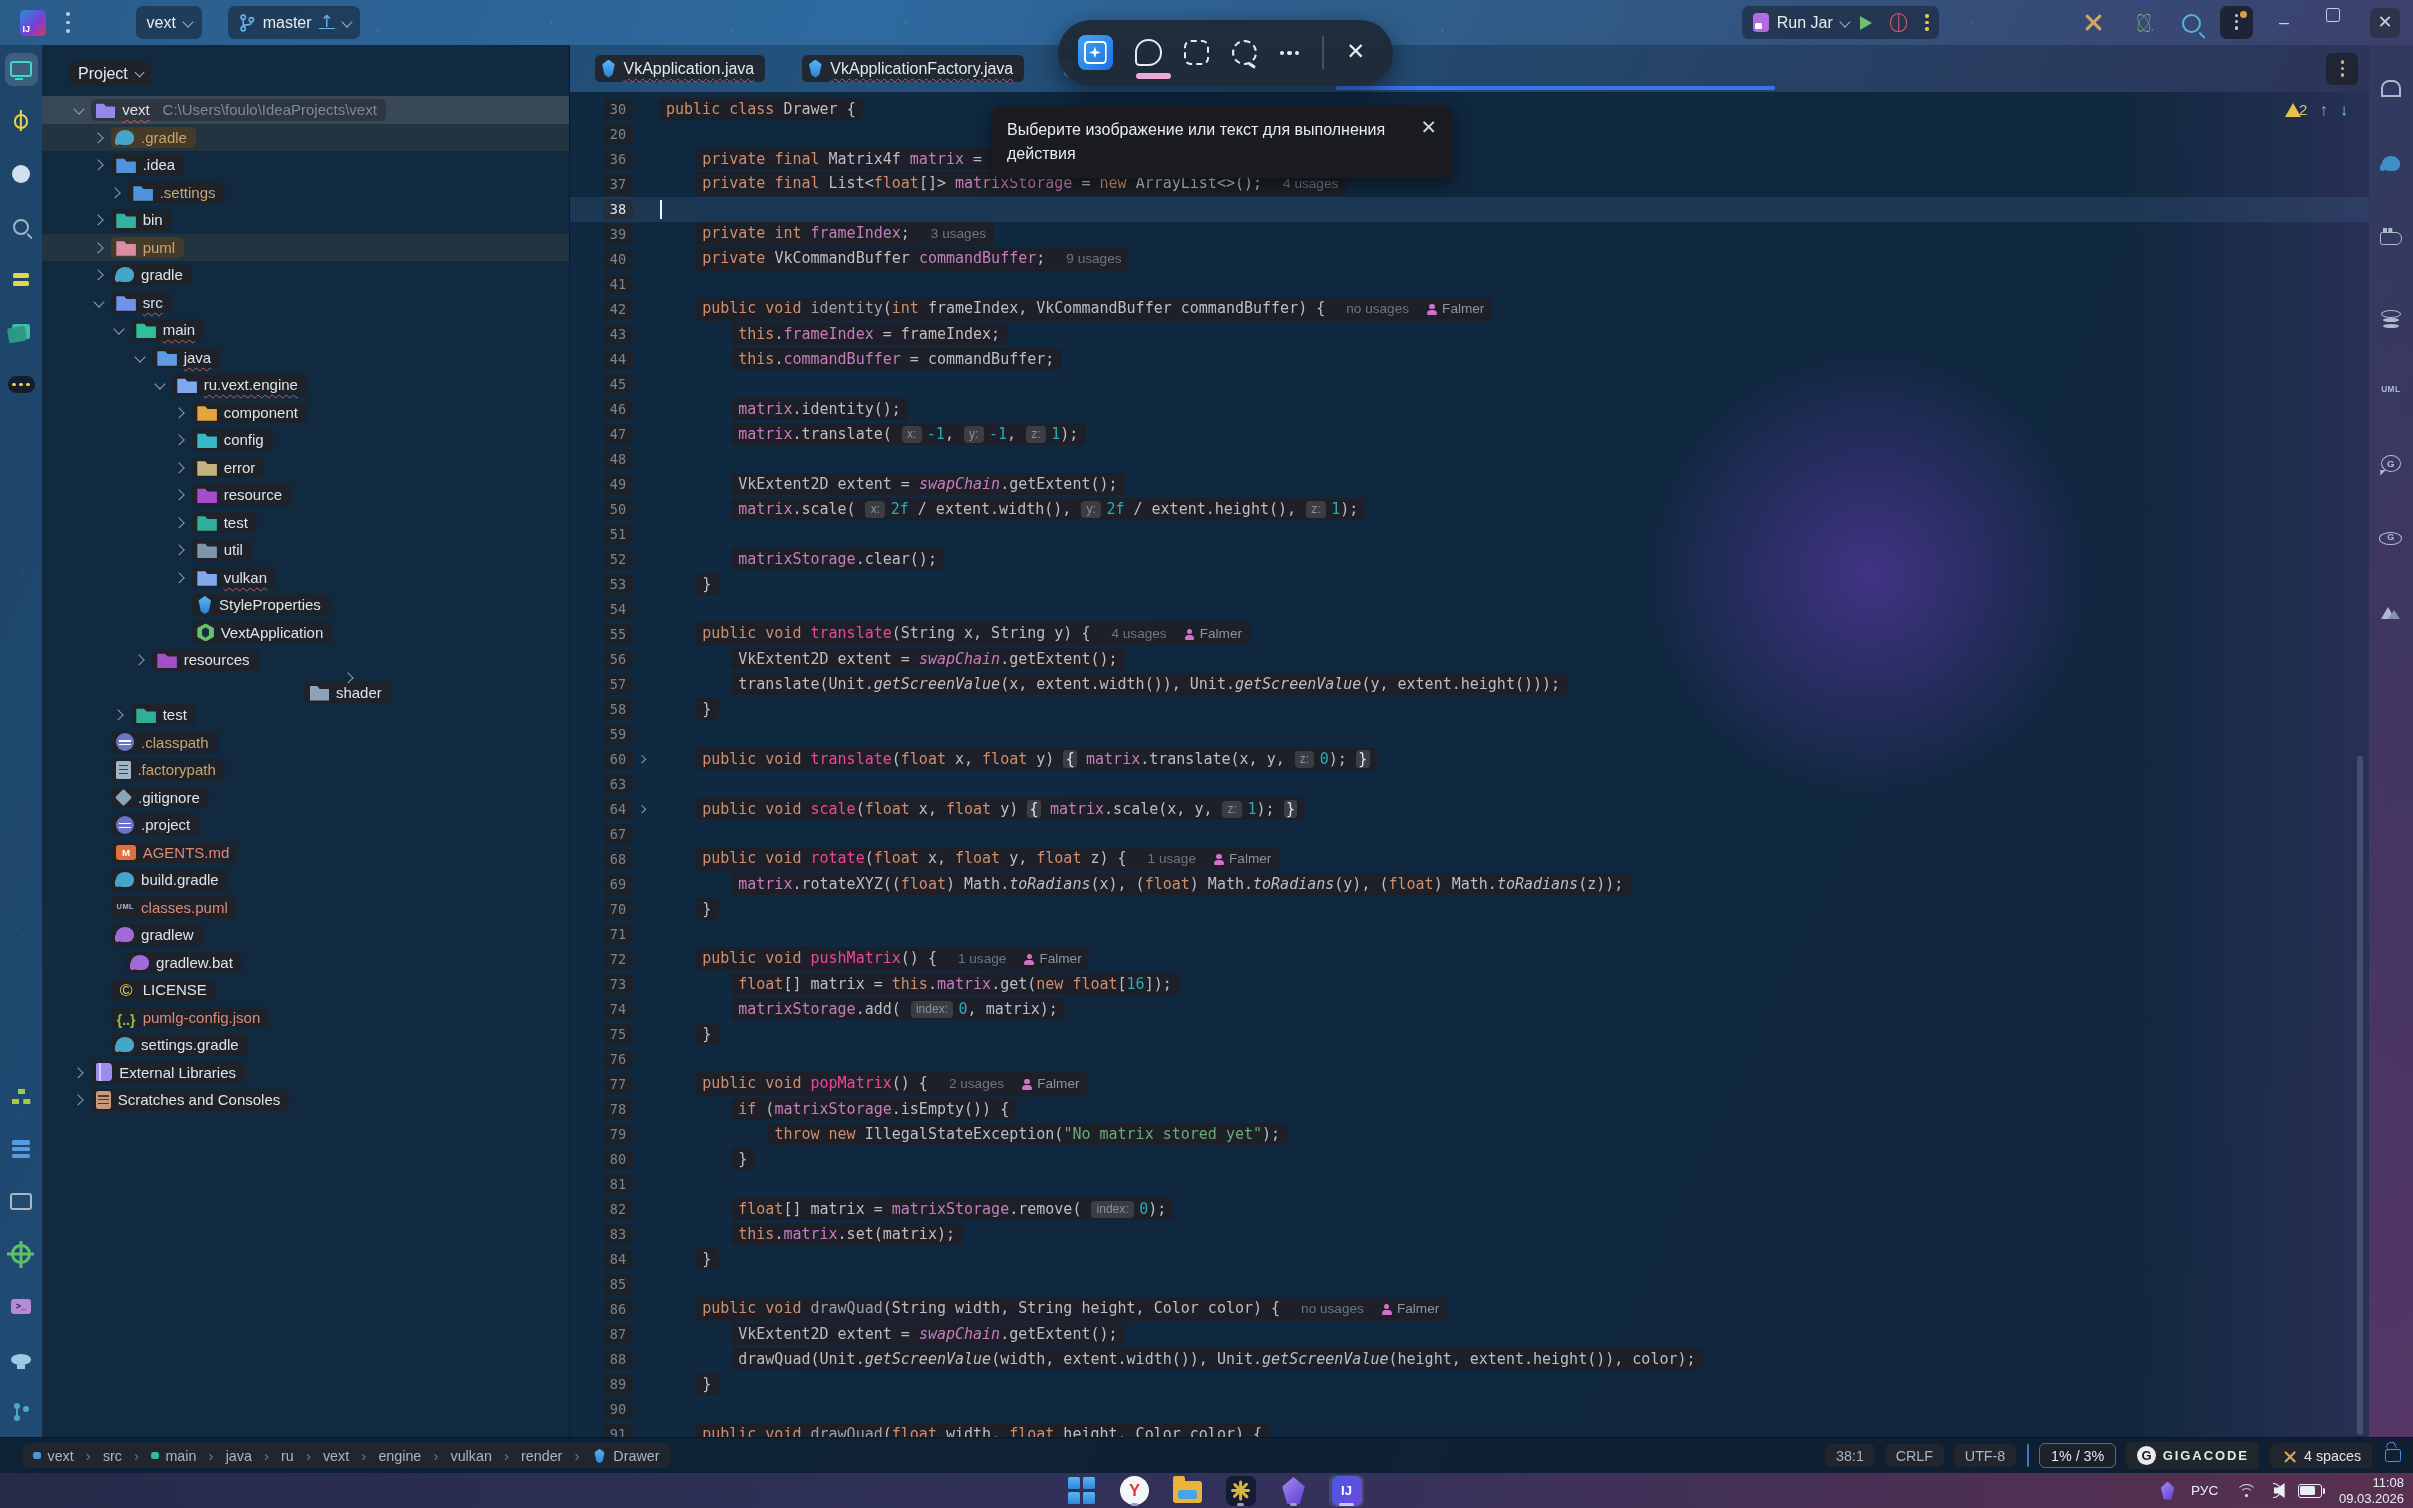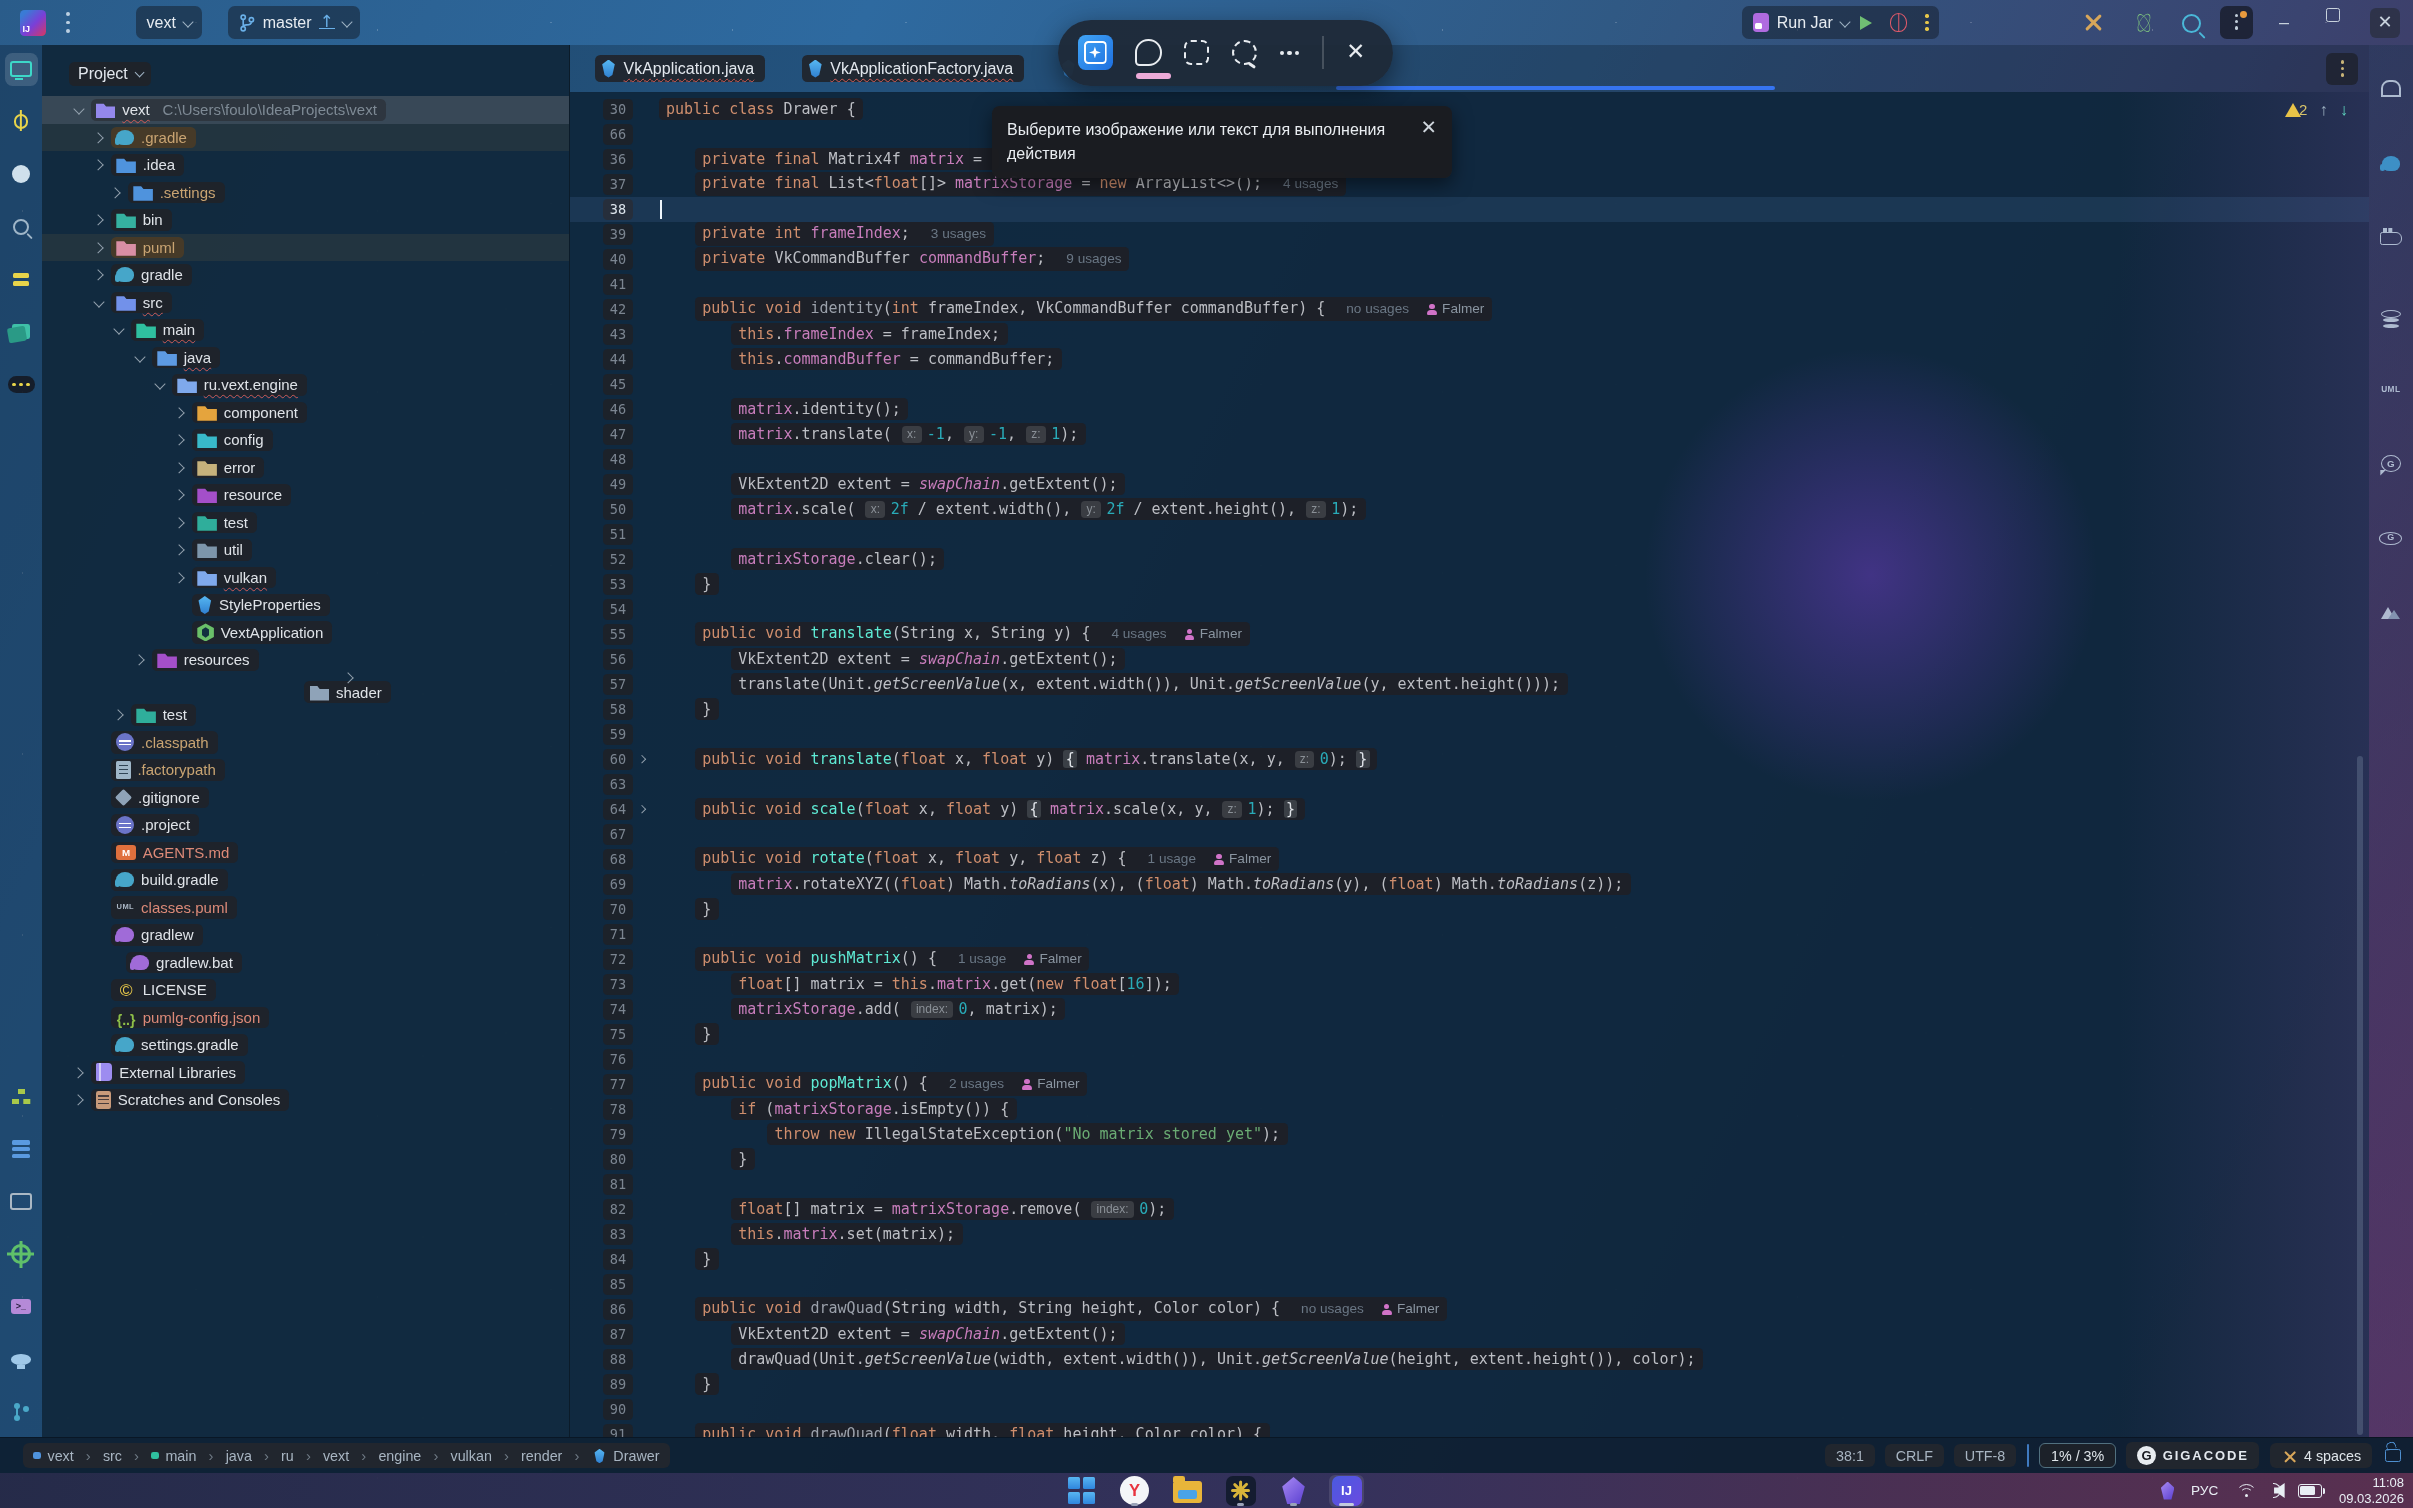--- a/index.html
+++ b/index.html
@@ -123,21 +123,21 @@
   .code{position:absolute;left:0;top:4.5px;width:100%;font-family:"DejaVu Sans Mono","Liberation Mono",monospace;font-size:15px;}
   .cline{height:25px;display:flex;align-items:center;position:relative;white-space:pre;}
   .cline.cur{background:rgba(74,116,166,.20);}
   .gut{width:63px;display:flex;justify-content:flex-end;flex:none;}
   .gnum{background:rgba(30,33,39,.85);color:#7b8591;border-radius:4.5px;padding:0 6.8px;font-size:13.6px;line-height:21px;}
   .cur .gnum{color:#dce4ec;background:rgba(40,46,56,.9);}
   .gfold{width:18px;margin-right:7.5px;display:flex;justify-content:center;align-items:center;color:#93a1ad;flex:none;}
   .ind{white-space:pre;}
   .cchip{display:inline-block;background:rgba(30,32,38,.92);border-radius:4.5px;padding:0 7.5px;line-height:22.6px;white-space:pre;}
   .caret{position:absolute;left:90px;top:3px;width:1.9px;height:19.6px;background:#eef5fb;}
-  .k{color:#cf8e6d;} .p{color:#bcbec4;} .f{color:#c77dbb;} .m{color:#5eead4;} .g{color:#9ba1ab;}
+  .k{color:#cf8e6d;} .p{color:#bcbec4;} .f{color:#c77dbb;} .m{color:#ec4899;} .g{color:#9ba1ab;}
   .n{color:#29abb8;} .s{color:#6aab73;} .i{color:#bcbec4;font-style:italic;} .fi{color:#c77dbb;font-style:italic;}
   .fb{background:#3a3f46;border-radius:3px;padding:0 2.3px;}
   .h{display:inline-block;background:#3a3d43;color:#8a9097;border-radius:3.8px;padding:0 5.3px;margin:0 5.3px 0 0.8px;
      font-family:"Liberation Sans",sans-serif;font-size:12px;line-height:16.6px;vertical-align:0.8px;}
   .u{font-family:"Liberation Sans",sans-serif;font-size:13.6px;color:#6a7785;margin-left:21px;}
   .a{font-family:"Liberation Sans",sans-serif;font-size:13.6px;color:#8a95a1;margin-left:4.5px;}
   .pi{display:inline-block;width:10.6px;height:10.6px;position:relative;margin-left:18px;vertical-align:-1.5px;}
   .pi::before{content:"";position:absolute;left:2.3px;top:0;width:5.3px;height:5.3px;border-radius:50%;background:#d073c8;}
   .pi::after{content:"";position:absolute;left:0;bottom:0;width:9.8px;height:4.5px;border-radius:4.5px 4.5px 1.5px 1.5px;background:#d073c8;}
   .inspections{position:absolute;right:21px;top:7.5px;display:flex;align-items:center;gap:12px;font-size:15px;}
@@ -720,21 +720,21 @@
     <div class="inspections">
       <span style="display:flex;align-items:center;gap:4.5px;">
         <span class="warn-tri"></span>
         <span class="warn-count">2</span>
       </span>
       <span class="insp-up">↑</span>
       <span class="insp-down">↓</span>
     </div>
     <div class="code" id="code">
         <div class="cline"><span class="gut"><span class="gnum">30</span></span><span class="gfold"></span><span class="cchip"><span class="k">public </span><span class="k">class </span><span class="p">Drawer </span><span class="p">{</span></span></div>
-        <div class="cline"><span class="gut"><span class="gnum">66</span></span><span class="gfold"></span></div>
+        <div class="cline"><span class="gut"><span class="gnum">20</span></span><span class="gfold"></span></div>
         <div class="cline"><span class="gut"><span class="gnum">36</span></span><span class="gfold"></span><span class="ind">    </span><span class="cchip"><span class="k">private </span><span class="k">final </span><span class="p">Matrix4f </span><span class="f">matrix</span><span class="p"> = </span></span></div>
         <div class="cline"><span class="gut"><span class="gnum">37</span></span><span class="gfold"></span><span class="ind">    </span><span class="cchip"><span class="k">private </span><span class="k">final </span><span class="p">List&lt;</span><span class="k">float</span><span class="p">[]&gt; </span><span class="f">matrixStorage</span><span class="p"> = </span><span class="k">new </span><span class="p">ArrayList&lt;&gt;();</span><span class="u">4 usages</span></span></div>
         <div class="cline cur"><span class="gut"><span class="gnum">38</span></span><span class="gfold"></span><span class="caret"></span></div>
         <div class="cline"><span class="gut"><span class="gnum">39</span></span><span class="gfold"></span><span class="ind">    </span><span class="cchip"><span class="k">private </span><span class="k">int </span><span class="f">frameIndex</span><span class="p">;</span><span class="u">3 usages</span></span></div>
         <div class="cline"><span class="gut"><span class="gnum">40</span></span><span class="gfold"></span><span class="ind">    </span><span class="cchip"><span class="k">private </span><span class="p">VkCommandBuffer </span><span class="f">commandBuffer</span><span class="p">;</span><span class="u">9 usages</span></span></div>
         <div class="cline"><span class="gut"><span class="gnum">41</span></span><span class="gfold"></span></div>
         <div class="cline"><span class="gut"><span class="gnum">42</span></span><span class="gfold"></span><span class="ind">    </span><span class="cchip"><span class="k">public </span><span class="k">void </span><span class="g">identity</span><span class="p">(</span><span class="k">int </span><span class="p">frameIndex, VkCommandBuffer commandBuffer) {</span><span class="u">no usages</span><span class="pi"></span><span class="a">Falmer</span></span></div>
         <div class="cline"><span class="gut"><span class="gnum">43</span></span><span class="gfold"></span><span class="ind">        </span><span class="cchip"><span class="k">this</span><span class="p">.</span><span class="f">frameIndex</span><span class="p"> = frameIndex;</span></span></div>
         <div class="cline"><span class="gut"><span class="gnum">44</span></span><span class="gfold"></span><span class="ind">        </span><span class="cchip"><span class="k">this</span><span class="p">.</span><span class="f">commandBuffer</span><span class="p"> = commandBuffer;</span></span></div>
         <div class="cline"><span class="gut"><span class="gnum">45</span></span><span class="gfold"></span></div>

